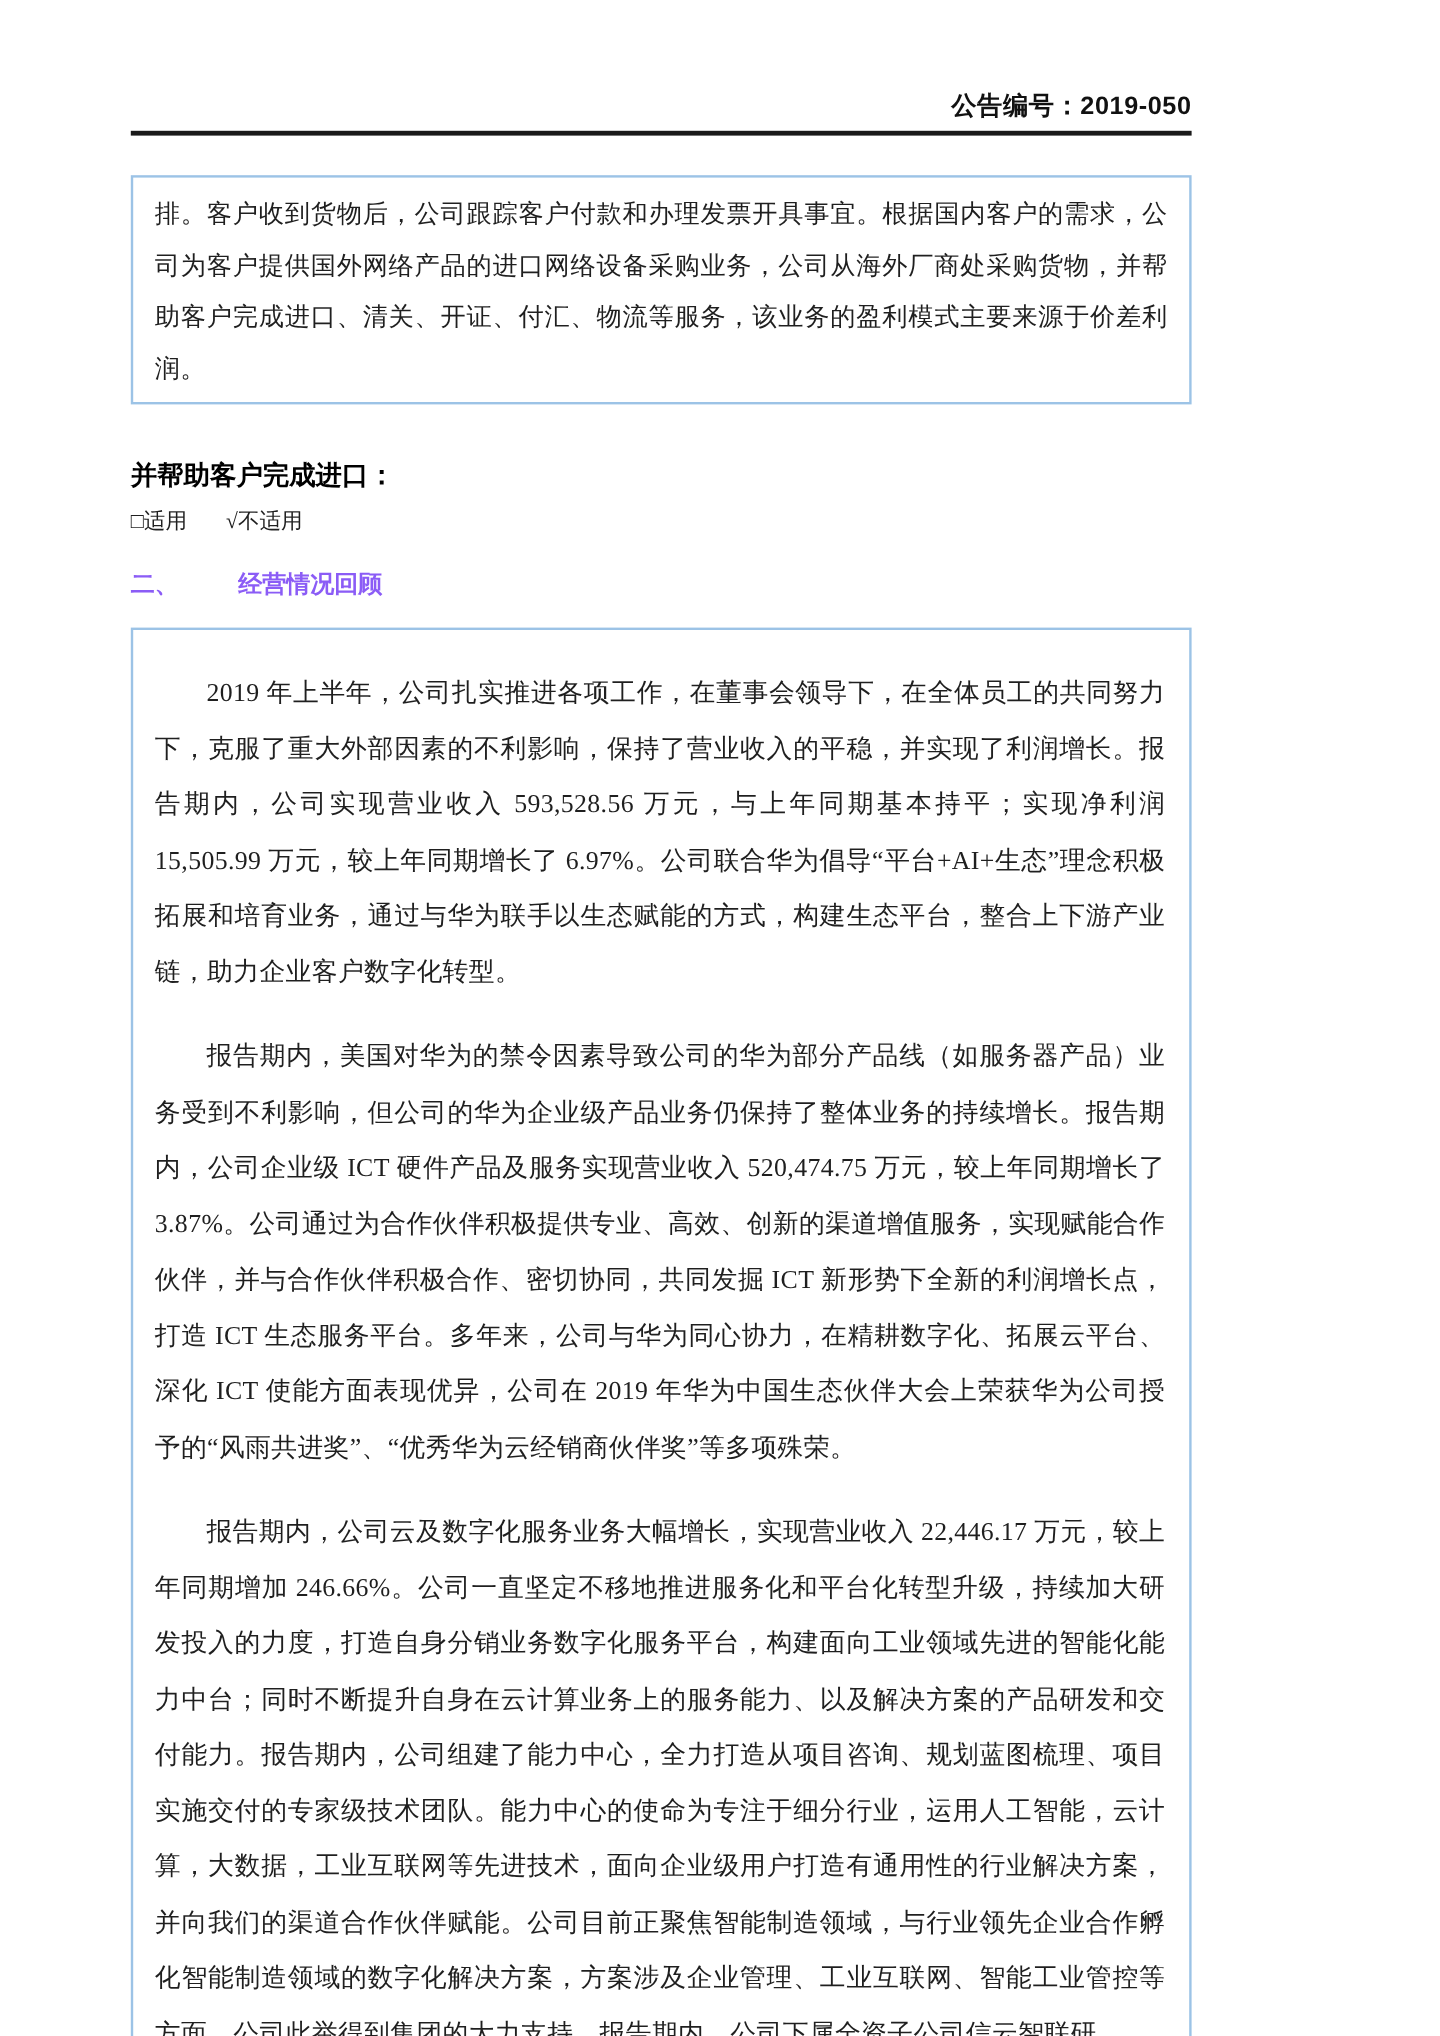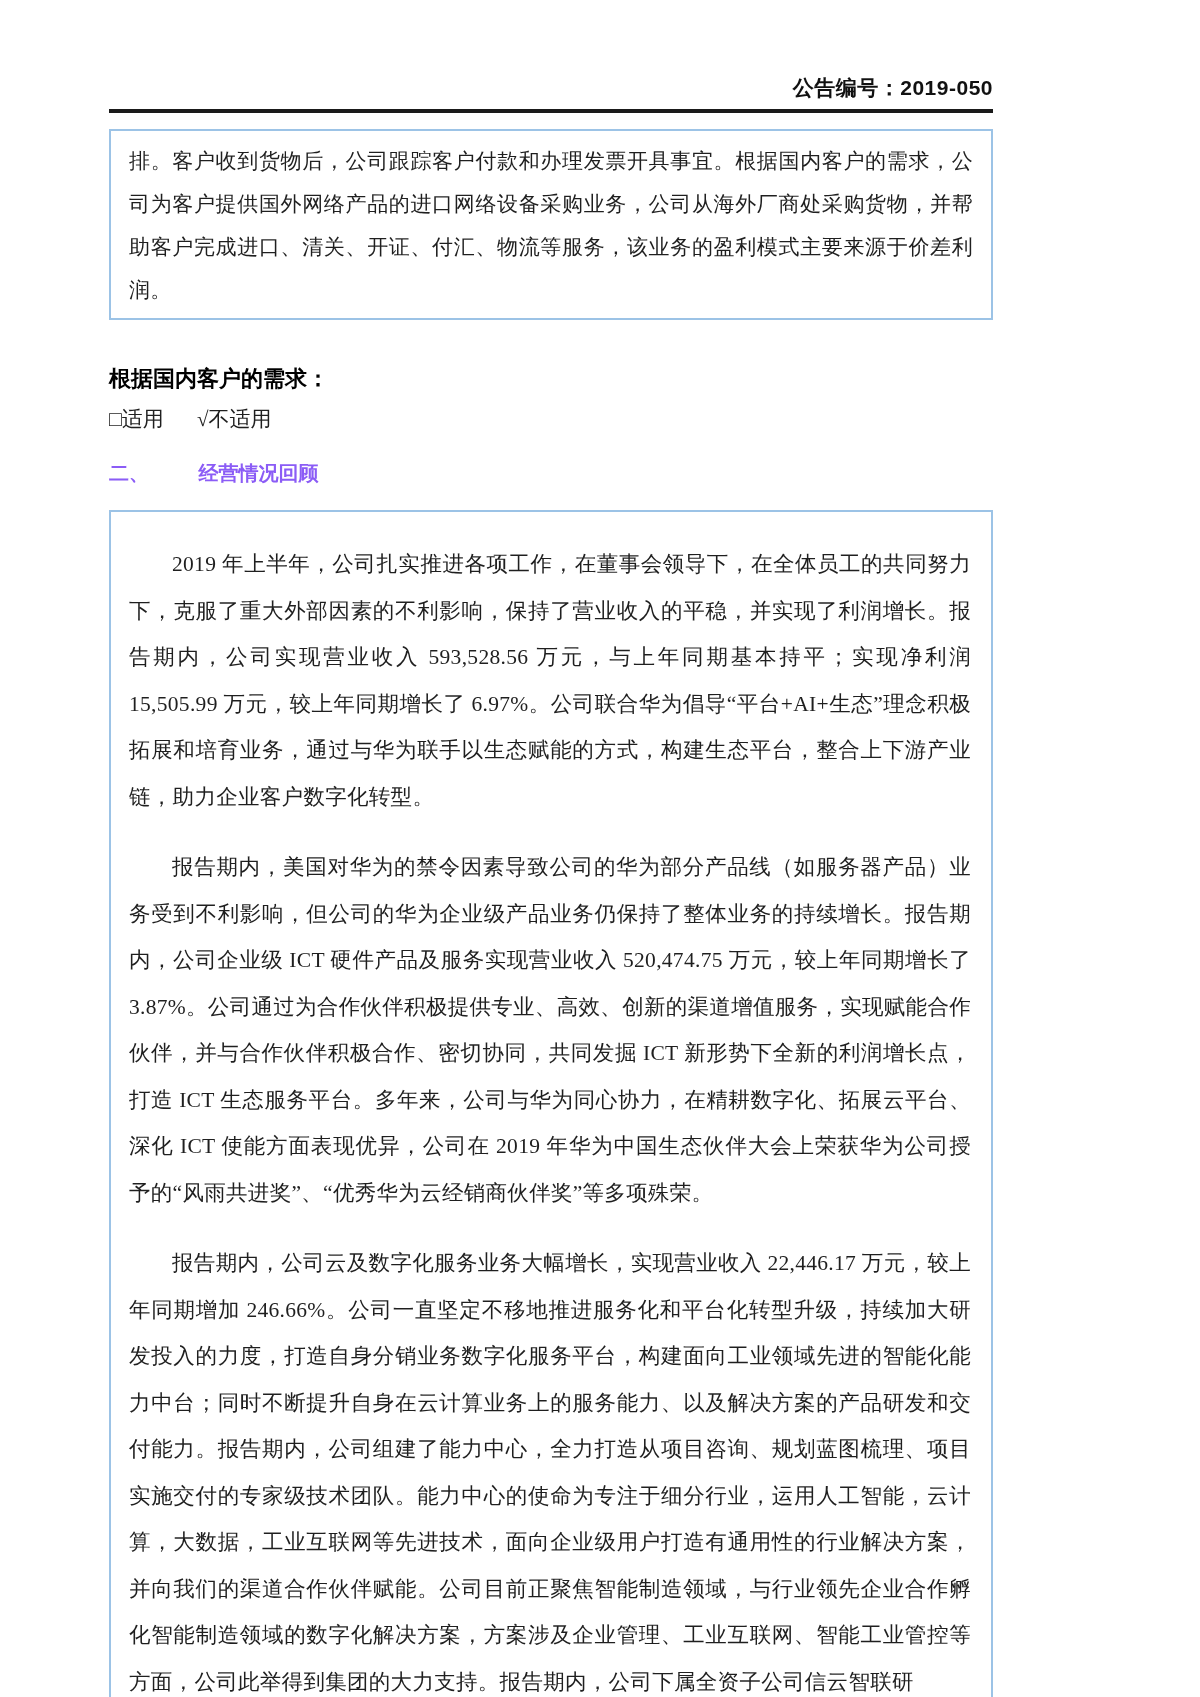--- a/index.html
+++ b/index.html
@@ -33,21 +33,21 @@
   .header-rule{
     margin-top:7px;
     border-top:4px solid var(--rule-color);
     height:0;
   }
   .box{
     border:2px solid var(--box-border);
     background:#fff;
   }
   .box1{
-    margin-top:16px;
+    margin-top:33px;
     padding:9px 18px 6px 18px;
     font-size:21px;
     line-height:43px;
   }
   .box2{
     margin-top:23px;
     padding:29px 20px 2px 18px;
     font-size:21.5px;
     line-height:46.5px;
   }
@@ -61,21 +61,21 @@
   .box2 .para:last-child{margin-bottom:0;}
   .section-label{
     margin-top:44px;
     font-family:"Liberation Sans","DejaVu Sans",sans-serif;
     font-weight:bold;
     font-size:22px;
     color:#000;
   }
   .options{
     margin-top:11px;
-    font-size:21px;
+    font-size:18px;
   }
   .options .opt{margin-right:28px;}
   .heading{
     margin-top:27px;
     font-family:"Liberation Sans","DejaVu Sans",sans-serif;
     font-weight:bold;
     font-size:20px;
     color:#8b5cf6;
   }
   .heading-num{margin-right:44px;}
@@ -94,21 +94,21 @@
 <div class="content">
 
   <div class="doc-number">公告编号：2019-050</div>
 
   <div class="header-rule"></div>
 
   <div class="box box1">
     <p class="para">排。客户收到货物后，公司跟踪客户付款和办理发票开具事宜。根据国内客户的需求，公司为客户提供国外网络产品的进口网络设备采购业务，公司从海外厂商处采购货物，并帮助客户完成进口、清关、开证、付汇、物流等服务，该业务的盈利模式主要来源于价差利润。</p>
   </div>
 
-  <div class="section-label">根据国内客户的需求：</div>
+  <div class="section-label">并帮助客户完成进口：</div>
 
   <div class="options">
     <span class="opt">□适用</span>
     <span class="opt">√不适用</span>
   </div>
 
   <div class="heading">
     <span class="heading-num">二、</span>
     <span class="heading-title">经营情况回顾</span>
   </div>

